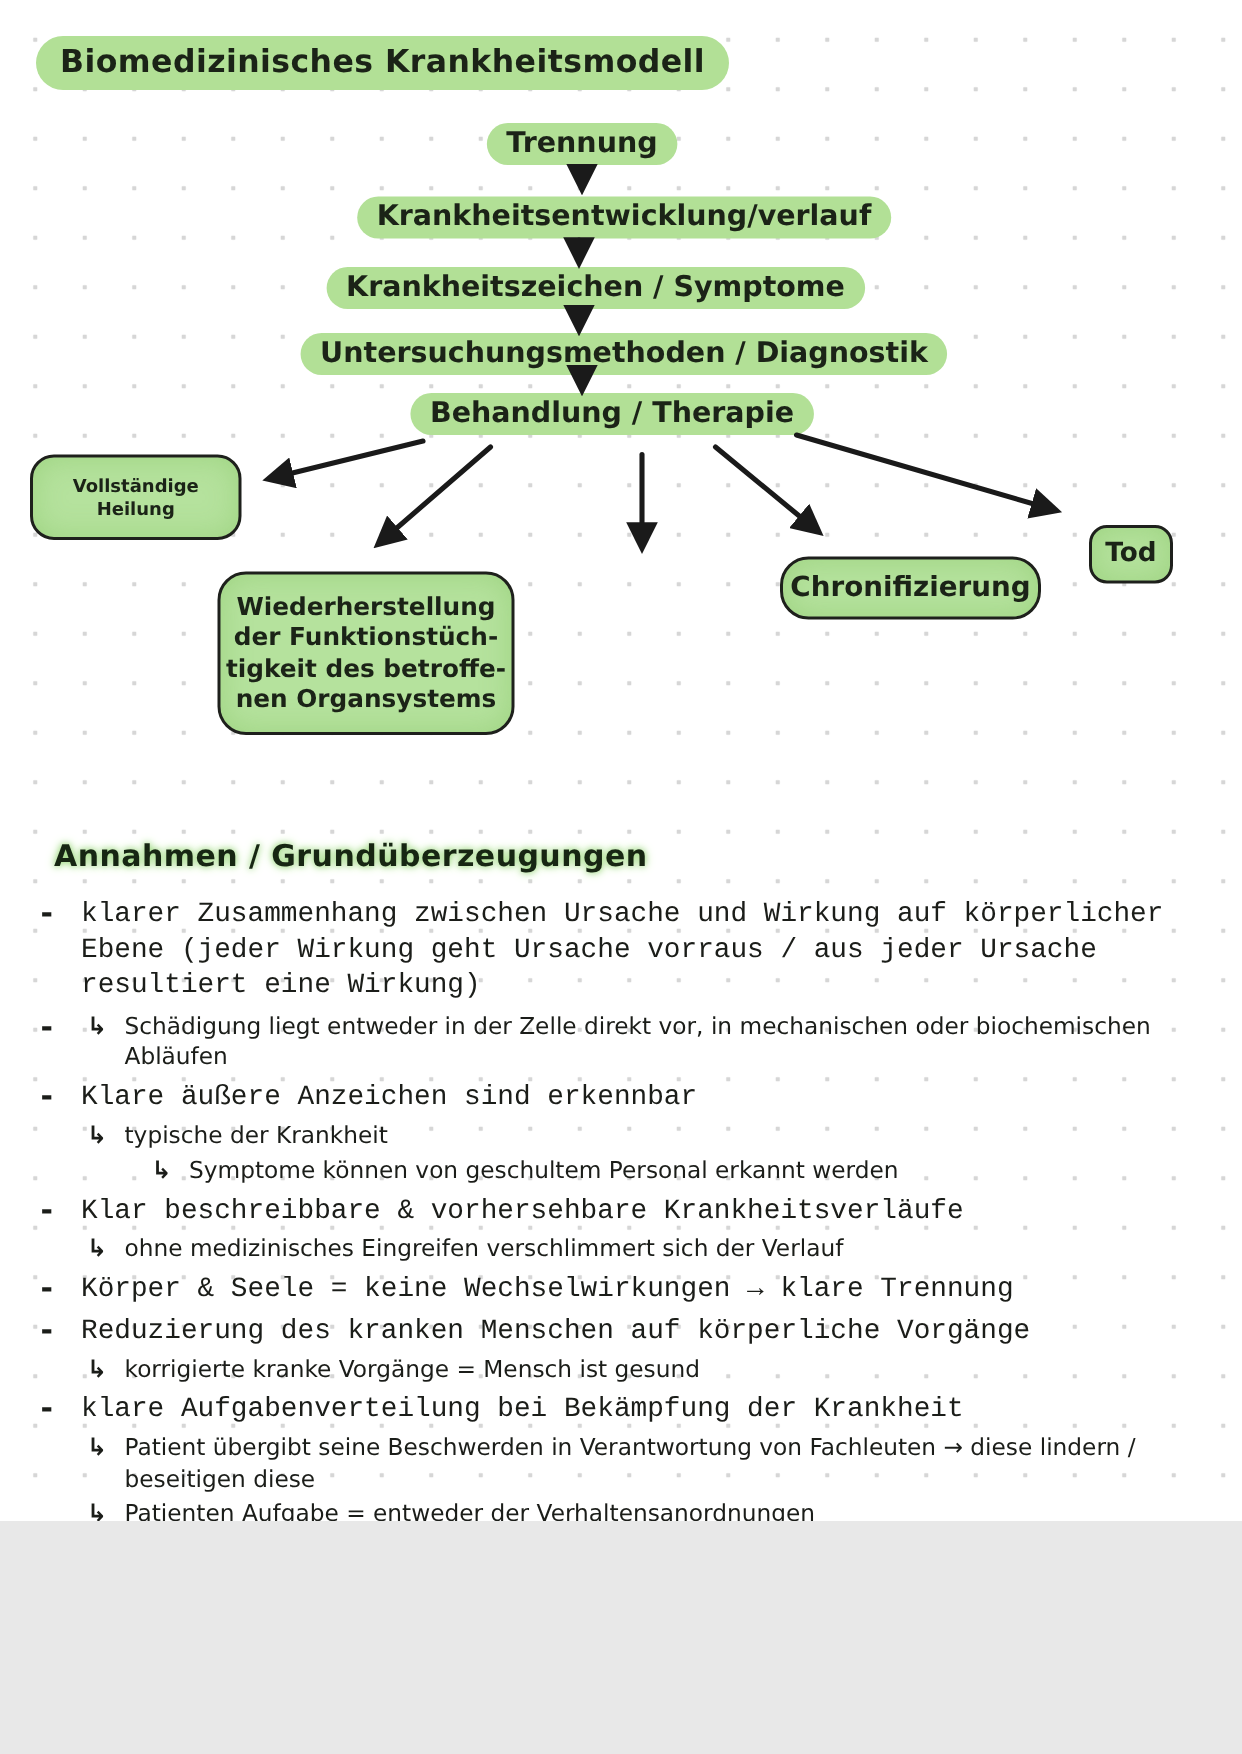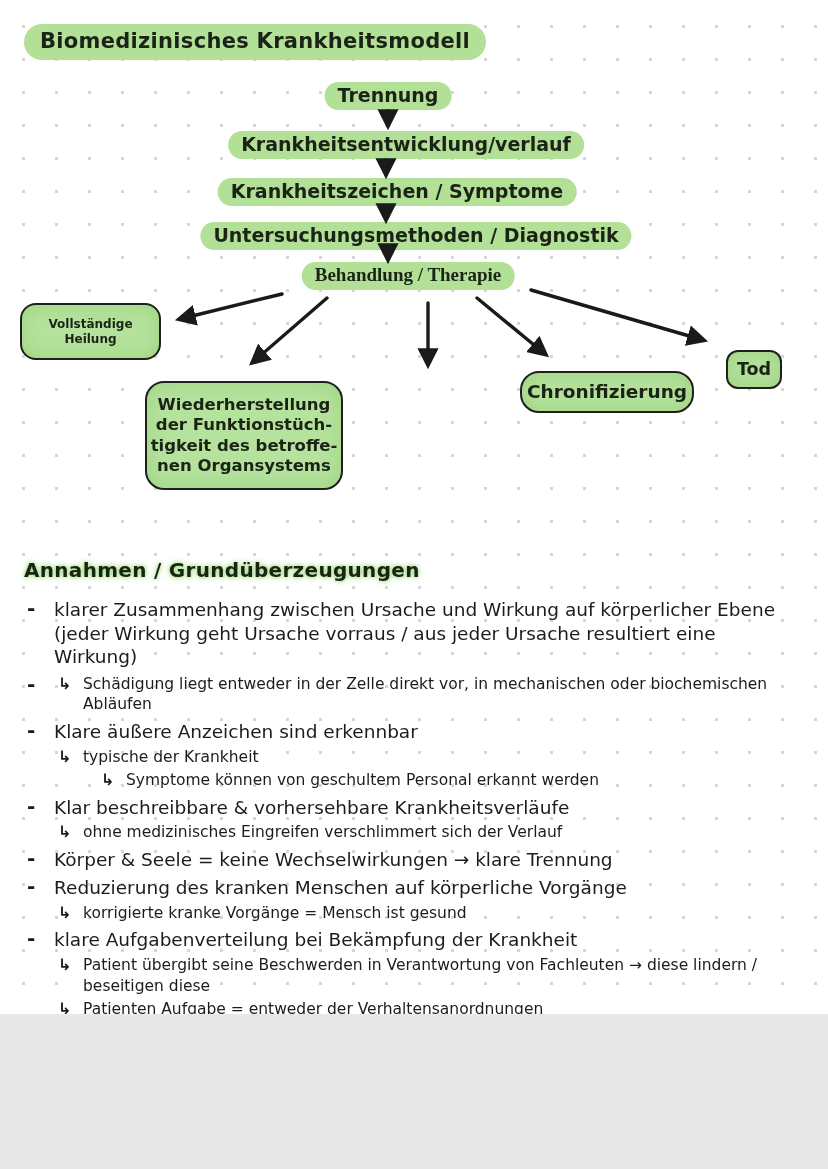--- a/index.html
+++ b/index.html
@@ -29,24 +29,24 @@
   }
   .title-pill {
     left:24px; top:24px;
     font-size:21px;
     padding:5px 16px 7px;
     border-radius:18px;
     letter-spacing:0.3px;
   }
   .chain { transform:translateX(-50%); font-size:19px; }
   .c0 { left:388px; top:82px; }
-  .c1 { left:406px; top:131px; }
+  .c1 { left:416px; top:131px; }
   .c2 { left:397px; top:178px;padding-left:13px; }
   .c3 { left:416px; top:222px; }
-  .c4 { left:408px; top:262px;font-family:Liberation Serif, serif; }
+  .c4 { left:408px; top:262px; }
 
   
   .box {
     position:absolute;
     background:#b5e29d;
     border:2.5px solid #1e201c;
     box-shadow: inset 0 0 20px rgba(120,190,85,.38);
     display:flex; align-items:center; justify-content:center;
     text-align:center;
     white-space:pre-line;
@@ -61,28 +61,28 @@
   .b4 { left:726px; top:350px; width:52px;  height:35px;  border-radius:12px; font-size:17.5px; }
 
   
   svg.arrows { position:absolute; left:0; top:0; pointer-events:none; }
   svg.arrows line { stroke:#1a1a1a; stroke-width:3.4; stroke-linecap:round; }
 
   
   .notes { position:absolute; left:24px; top:558px; width:782px; color:#1b1d19; }
   .notes-heading {
     font-size:20px; font-weight:bold;
-    margin:0 0 16px 0;
+    margin:0 0 16px 12px;
     color:#172613;
     text-shadow: 0 0 4px #9ad67c, 0 0 7px #bce8a4;
     letter-spacing:0.3px;
   }
   .note-item { position:relative; padding-left:30px; font-size:18.5px; line-height:1.28; margin-bottom:5px; }
   .note-dash { position:absolute; left:3px; top:-2px; font-weight:bold; font-size:20px; }
-  .note-main { max-width:742px; }
+  .note-main { max-width:742px;font-family:Liberation Mono, monospace; }
   .sub { position:relative; padding-left:26px; font-size:15.5px; line-height:1.32; margin:3px 0 2px 3px; max-width:730px; }
   .sub .glyph { position:absolute; left:1px; top:-1px; font-weight:bold; font-size:16px; }
   .sub.lvl2 { margin-left:46px; max-width:640px; }
 </style>
 </head>
 <body>
 
 <div class="page">
 
   <div class="pill title-pill">Biomedizinisches Krankheitsmodell</div>

